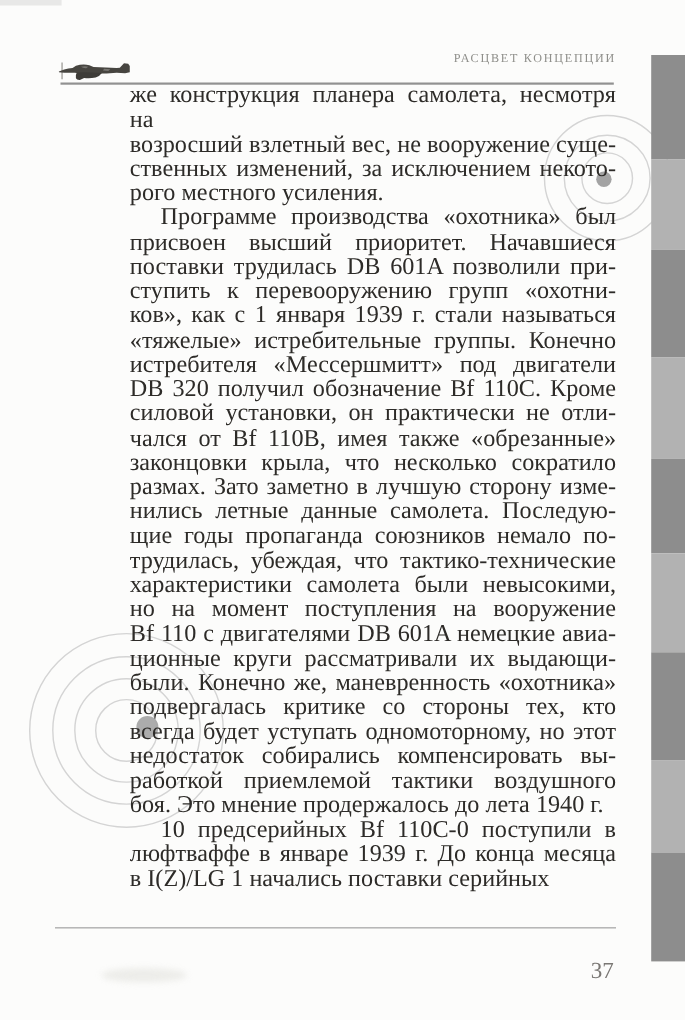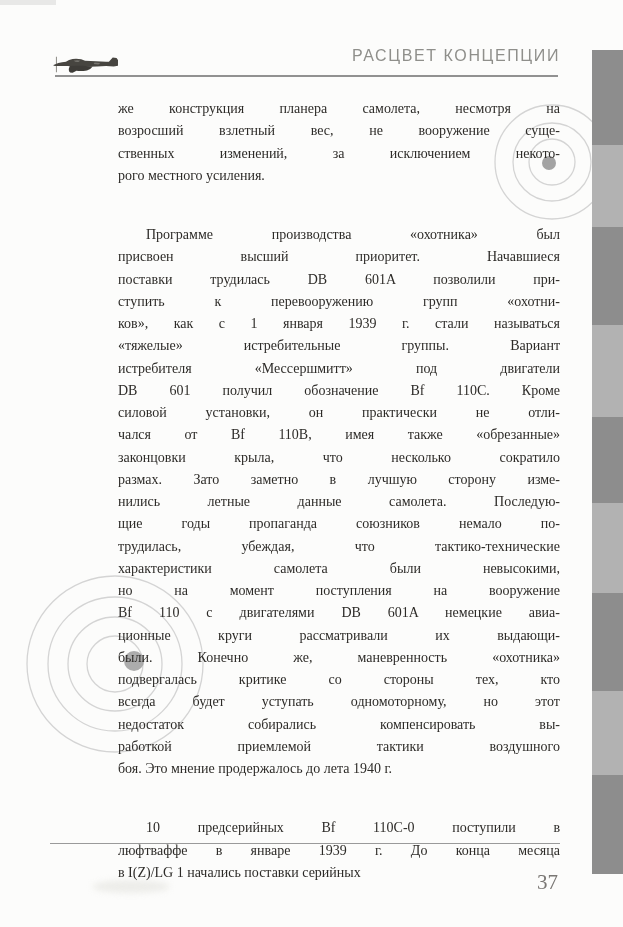--- a/index.html
+++ b/index.html
@@ -33,44 +33,44 @@
     background:#e9e9e5;border-radius:50%;filter:blur(3px);opacity:.8;
   }
   
   .watermark{position:absolute;z-index:1;}
   .wm-topright{left:470px;top:80px;}
   .wm-left{left:2px;top:550px;}
   
   .plane{position:absolute;left:52px;top:54px;width:68px;height:21px;z-index:2;}
   .header-title{
     position:absolute;right:63px;top:47px;z-index:2;
-    font-size:16px;letter-spacing:1.6px;color:var(--header_text);
-    font-family:Liberation Sans, sans-serif;
+    font-size:11px;letter-spacing:1.6px;color:var(--header_text);
+    font-family:Liberation Serif, serif;
   }
   .header-rule{
     position:absolute;left:55px;top:75px;width:503px;height:2px;z-index:2;
     background:var(--rule_dark);opacity:.75;
   }
   
   .textblock{
-    position:absolute;left:118px;top:98px;width:442px;z-index:2;
+    position:absolute;left:118px;top:75px;width:442px;z-index:2;
     color:var(--text);
-    font-size:14px;line-height:22.25px;
+    font-size:22px;line-height:22.25px;
   }
   .line{
     text-align:justify;
     -moz-text-align-last:justify;
     text-align-last:justify;
     white-space:normal;
   }
   .line.para-last{
     -moz-text-align-last:left;
     text-align-last:left;
   }
-  .line.indent{padding-left:28px;margin-top:37px;}
+  .line.indent{padding-left:28px;}
   
   .footer-rule{
     position:absolute;left:50px;top:843px;width:510px;height:1px;z-index:2;
     background:var(--rule_light);
   }
   .page-number{
     position:absolute;right:65px;top:851px;z-index:2;
     font-size:21px;color:var(--page_number);margin-top:19px;
   }
   
@@ -126,23 +126,23 @@
   <div class="textblock" id="body-text">
       <div class="line">же конструкция планера самолета, несмотря на</div>
       <div class="line">возросший взлетный вес, не вооружение суще-</div>
       <div class="line">ственных изменений, за исключением некото-</div>
       <div class="line para-last">рого местного усиления.</div>
       <div class="line indent">Программе производства «охотника» был</div>
       <div class="line">присвоен высший приоритет. Начавшиеся</div>
       <div class="line">поставки трудилась DB 601A позволили при-</div>
       <div class="line">ступить к перевооружению групп «охотни-</div>
       <div class="line">ков», как с 1 января 1939 г. стали называться</div>
-      <div class="line">«тяжелые» истребительные группы. Вариант</div>
+      <div class="line">«тяжелые» истребительные группы. Конечно</div>
       <div class="line">истребителя «Мессершмитт» под двигатели</div>
-      <div class="line">DB 601 получил обозначение Bf 110C. Кроме</div>
+      <div class="line">DB 320 получил обозначение Bf 110C. Кроме</div>
       <div class="line">силовой установки, он практически не отли-</div>
       <div class="line">чался от Bf 110B, имея также «обрезанные»</div>
       <div class="line">законцовки крыла, что несколько сократило</div>
       <div class="line">размах. Зато заметно в лучшую сторону изме-</div>
       <div class="line">нились летные данные самолета. Последую-</div>
       <div class="line">щие годы пропаганда союзников немало по-</div>
       <div class="line">трудилась, убеждая, что тактико-технические</div>
       <div class="line">характеристики самолета были невысокими,</div>
       <div class="line">но на момент поступления на вооружение</div>
       <div class="line">Bf 110 с двигателями DB 601A немецкие авиа-</div>

